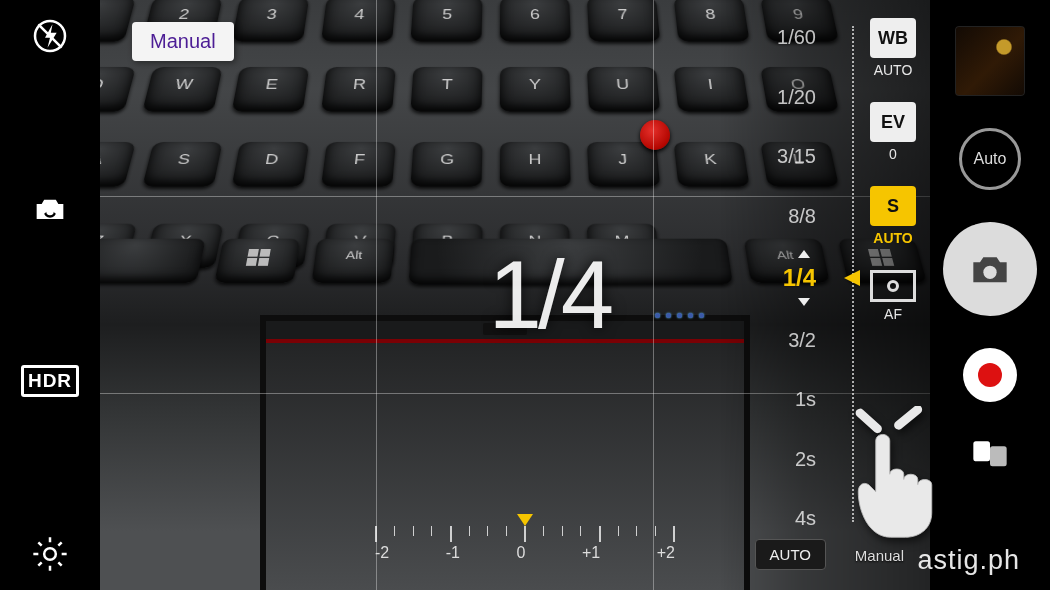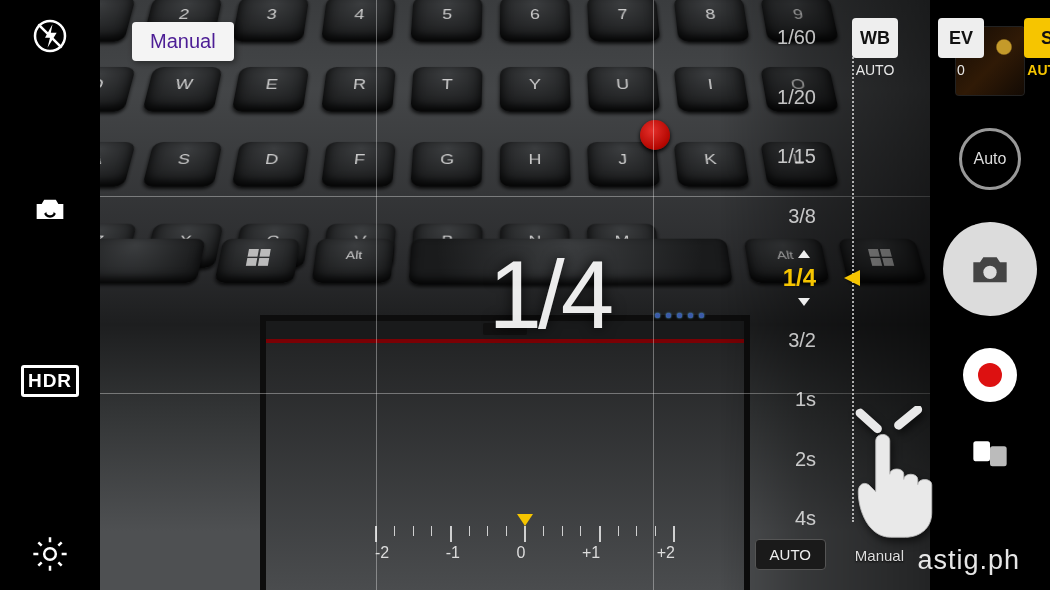--- a/index.html
+++ b/index.html
@@ -83,21 +83,21 @@
   .record{ width:54px;height:54px;border-radius:50%;background:#fff;display:flex;align-items:center;justify-content:center;}
   .record .dot{width:24px;height:24px;border-radius:50%;background:#d11;}
   .last-switch{ width:48px;height:38px;display:flex;align-items:center;justify-content:center;}
   .last-switch svg{width:40px;height:34px;fill:#fff;}
 
   
   .tooltip{ position:absolute; left:132px; top:22px; background:#f4f4f4;color:#4c1d95;
             padding:8px 18px; border-radius:4px; font-size:20px; box-shadow:2px 2px 6px rgba(0,0,0,.4);}
 
   
-  .param-col{ position:absolute; right:130px; top:18px; width:68px; display:flex; flex-direction:row; gap:40px; align-items:flex-end; z-index:5; }
+  .param-col{ position:absolute; right:130px; top:18px; width:68px; display:flex; flex-direction:column; gap:24px; align-items:flex-end; z-index:5; }
   .param{ width:54px; text-align:center; }
   .param .box{ width:46px;height:40px;margin:0 auto 4px;background:#eee;color:#111;
                border-radius:4px;display:flex;align-items:center;justify-content:center;
                font-weight:900; font-size:18px; font-family:"Arial Black",Arial; }
   .param .box.sel{ background:#f6c500; }
   .param .sub{ color:#e7e7e7; font-size:14px; }
   .param.sel .sub{ color:#f6c500; font-weight:bold; }
   .af-box{ width:40px;height:32px;border:3px solid #ddd;border-left:none;border-right:none;position:relative;margin:0 auto 4px;
            display:flex;align-items:center;justify-content:center;}
   .af-box::before,.af-box::after{content:"";position:absolute;top:-3px;bottom:-3px;width:10px;border:3px solid #ddd;}
@@ -220,22 +220,22 @@
 </div>
 
 <div class="tooltip">Manual</div>
 
 <div class="big-readout">1/4</div>
 
 <div class="speed-slider">
   <div class="speed-track"></div>
   <div class="speed-item">1/60</div>
   <div class="speed-item">1/20</div>
-  <div class="speed-item">1/15</div>
-  <div class="speed-item">3/8</div>
+  <div class="speed-item">3/15</div>
+  <div class="speed-item">8/8</div>
   <div class="speed-item sel">
     <span class="arrow-up"></span>
     <span>1/4</span>
     <span class="arrow-dn"></span>
   </div>
   <div class="speed-item">3/2</div>
   <div class="speed-item">1s</div>
   <div class="speed-item">2s</div>
   <div class="speed-item">4s</div>
 </div>
@@ -245,20 +245,26 @@
     <div class="box">WB</div>
     <div class="sub">AUTO</div>
   </div>
   <div class="param">
     <div class="box">EV</div>
     <div class="sub">0</div>
   </div>
   <div class="param sel">
     <div class="box sel">S</div>
     <div class="sub">AUTO</div>
+  </div>
+  <div class="param">
+    <div class="af-box">
+        <div class="af-dot"></div>
+      </div>
+    <div class="sub">AF</div>
   </div>
 </div>
 
 <div class="ev-scale">
   <div class="ev-marker"></div>
   <div class="ev-ticks">
     <span class="major"></span>
       <span></span>
       <span></span>
       <span></span>

